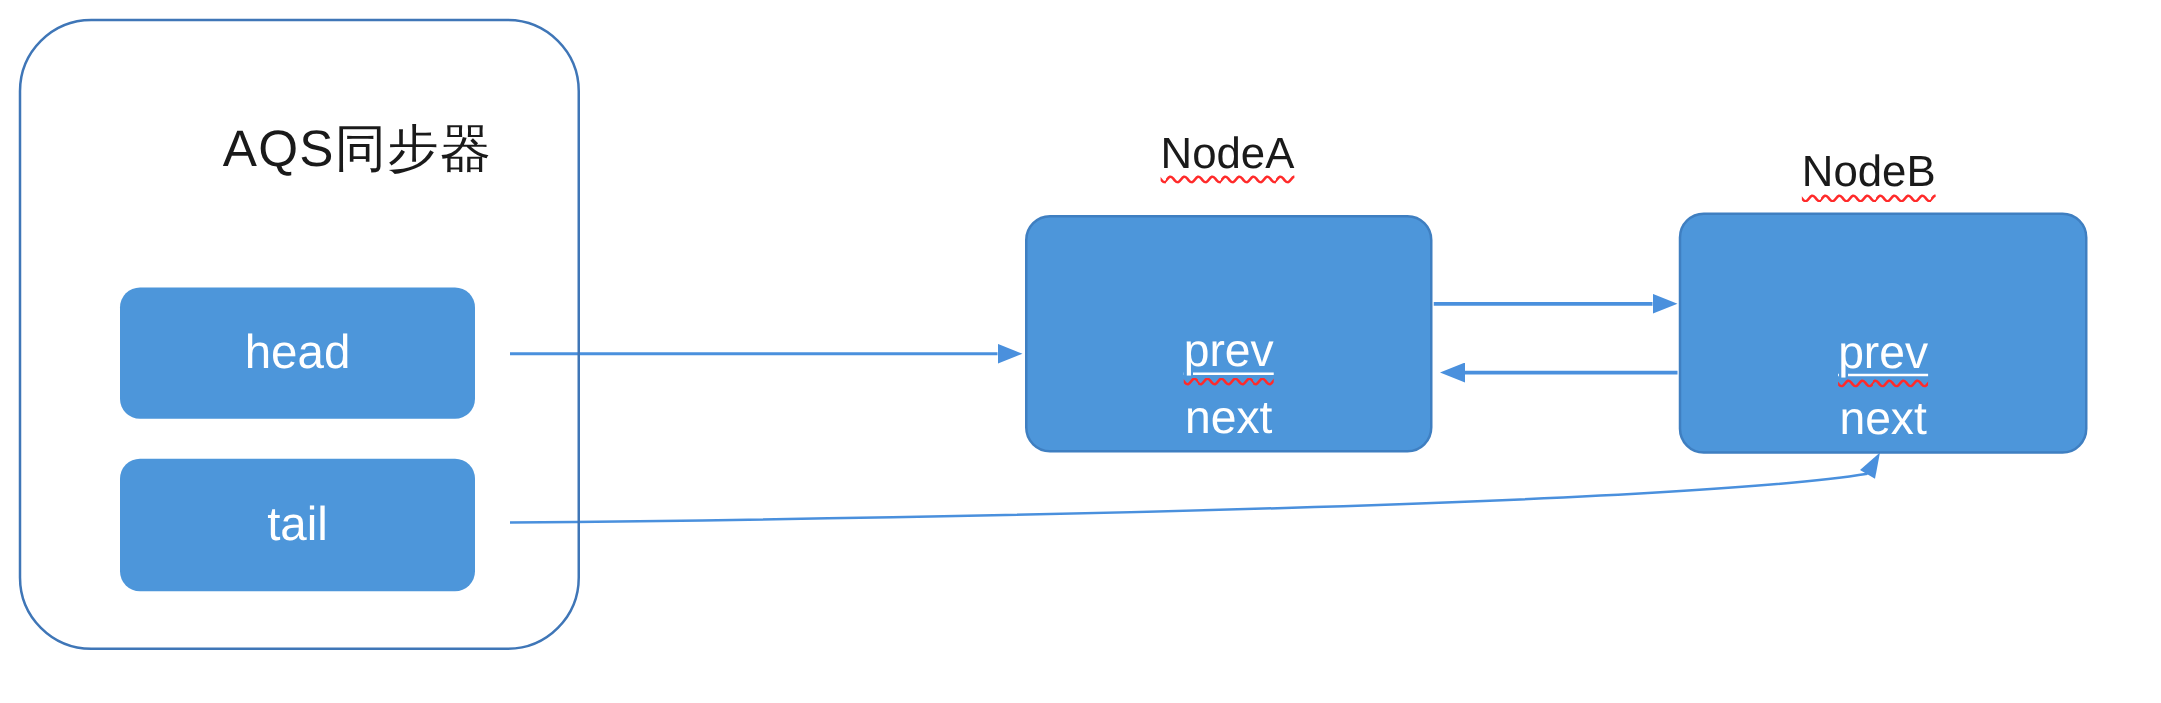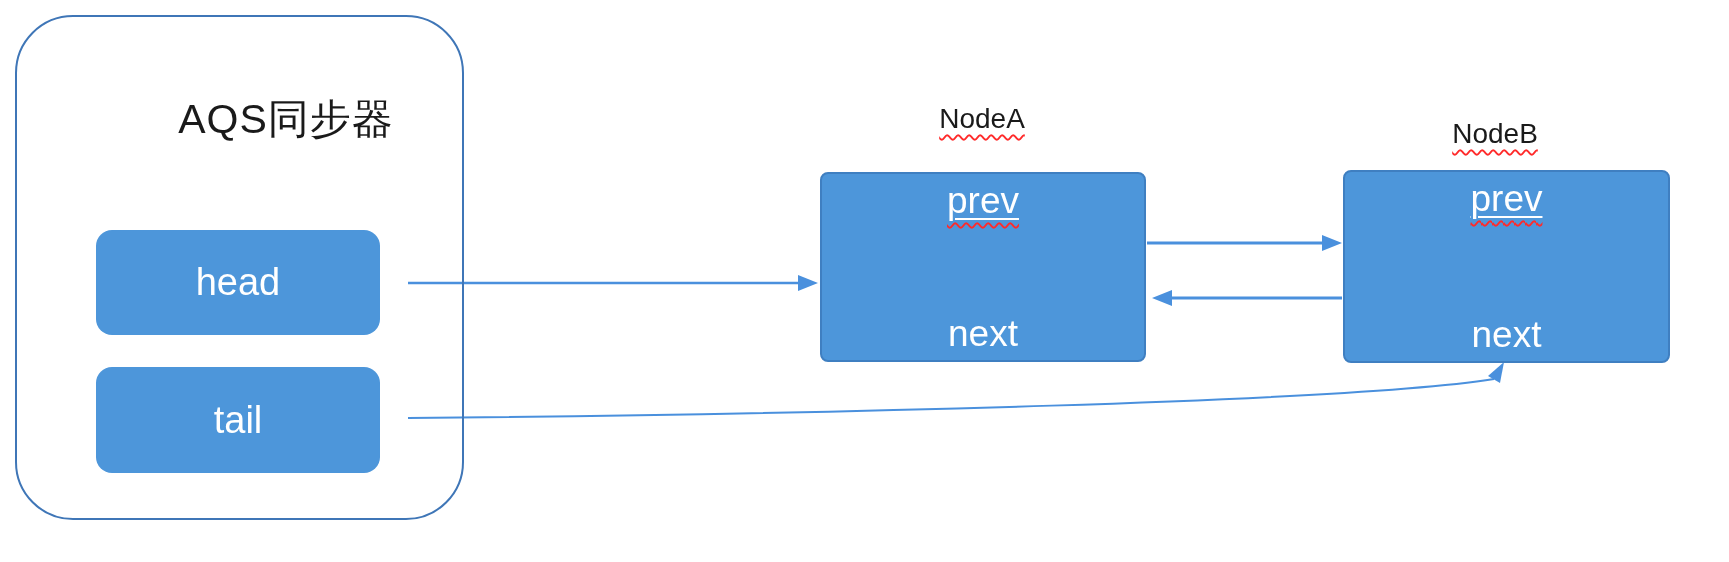--- a/index.html
+++ b/index.html
@@ -51,43 +51,43 @@
     font-size: 38px;
   }
   .field-head { top: 230px; height: 105px; }
   .field-tail { top: 367px; height: 106px; align-items: center; }
 
   .node-label {
     position: absolute;
     top: 103px;
     width: 330px;
     text-align: center;
-    font-size: 28px;
+    font-size: 35px;
     color: var(--title-text, #1a1a1a);
   }
   .node-label .squiggle {
     text-decoration: underline;
     text-decoration-style: wavy;
     text-decoration-color: var(--squiggle, #ff2a2a);
     text-decoration-thickness: 1.5px;
     text-underline-offset: 6px;
   }
   .label-nodea { left: 817px; }
   .label-nodeb { left: 1330px; margin-top: 15px; }
 
   .node {
     position: absolute;
     background: var(--box-fill, #4d96da);
     border: 2px solid var(--node-border, #3f7fc1);
-    border-radius: 8px;
+    border-radius: 20px;
     box-sizing: border-box;
     display: flex;
     flex-direction: column;
     align-items: center;
-    justify-content: space-between;
+    justify-content: flex-end;
     color: var(--box-text, #ffffff);
     font-size: 37px;
     line-height: 53px;
   }
   .node-a { left: 820px; top: 172px; width: 326px; height: 190px; }
   .node-b { left: 1343px; top: 170px; width: 327px; height: 193px; }
 
   .u-solid {
     text-decoration: underline;
     text-decoration-style: solid;

